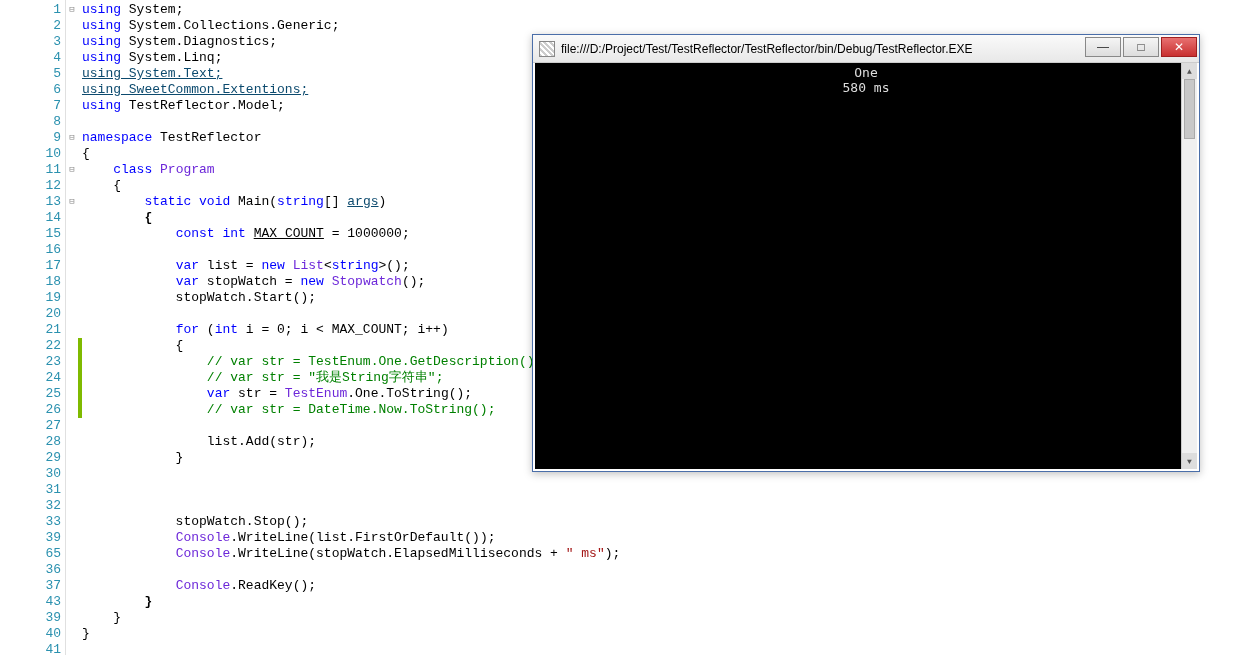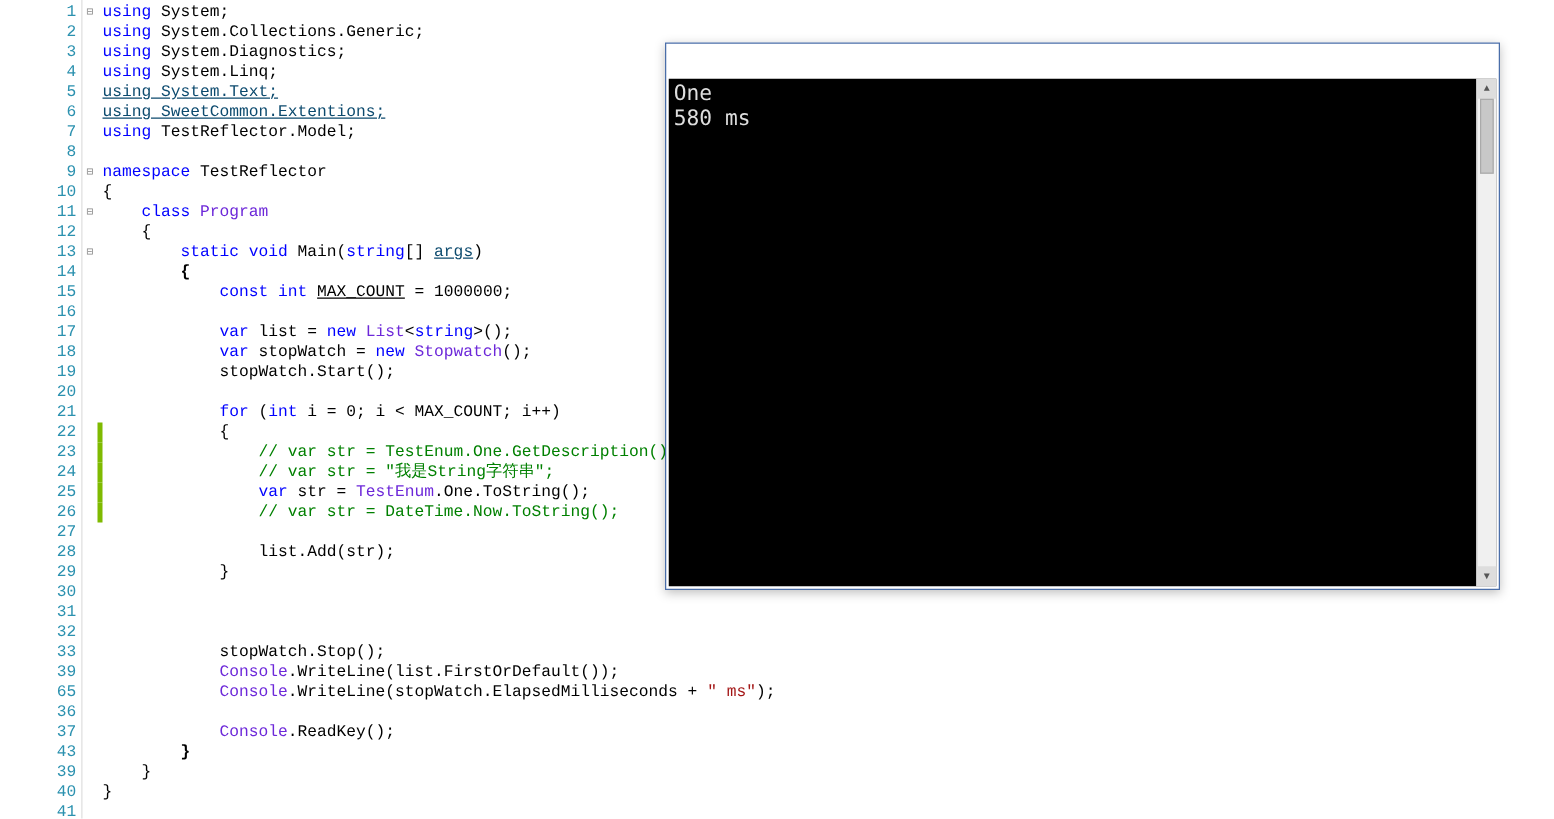--- a/index.html
+++ b/index.html
@@ -111,23 +111,24 @@
     background:linear-gradient(#e87070,#c83030);
     color:#fff;
     border-color:#a02020;
   }
   .console-body {
     position:absolute;
     top:28px;left:2px;right:2px;bottom:2px;
     background:#000;
     color:#ddd;
     font-family:"Lucida Console",Consolas,monospace;
-    font-size:17px;
+    font-size:13px;
     padding:2px 4px;
     white-space:pre;
+    text-align:center;
   }
   .console-scroll {
     position:absolute;
     top:28px;right:2px;bottom:2px;
     width:16px;
     background:#f0f0f0;
     border-left:1px solid #ccc;
   }
   .console-scroll .up,.console-scroll .down{
     height:16px;background:#ddd;
@@ -270,20 +271,29 @@
       <div></div>
       <div></div>
       <div></div>
       <div></div>
       <div></div>
     </div>
   <div class="code-col" id="codecol"><div class="line"><span class="kw">using</span> System<span class="pun">;</span></div><div class="line"><span class="kw">using</span> System.Collections.Generic<span class="pun">;</span></div><div class="line"><span class="kw">using</span> System.Diagnostics<span class="pun">;</span></div><div class="line"><span class="kw">using</span> System.Linq<span class="pun">;</span></div><div class="line"><span class="dim">using System.Text;</span></div><div class="line"><span class="dim">using SweetCommon.Extentions;</span></div><div class="line"><span class="kw">using</span> TestReflector.Model<span class="pun">;</span></div><div class="line"></div><div class="line"><span class="kw">namespace</span> TestReflector</div><div class="line">{</div><div class="line">    <span class="kw">class</span> <span class="typ">Program</span></div><div class="line">    {</div><div class="line">        <span class="kw">static</span> <span class="kw">void</span> Main(<span class="kw">string</span>[] <span class="dim">args</span>)</div><div class="line">        <b>{</b></div><div class="line">            <span class="kw">const</span> <span class="kw">int</span> <u>MAX_COUNT</u> = 1000000;</div><div class="line"></div><div class="line">            <span class="kw">var</span> list = <span class="kw">new</span> <span class="typ">List</span>&lt;<span class="kw">string</span>&gt;();</div><div class="line">            <span class="kw">var</span> stopWatch = <span class="kw">new</span> <span class="typ">Stopwatch</span>();</div><div class="line">            stopWatch.Start();</div><div class="line"></div><div class="line">            <span class="kw">for</span> (<span class="kw">int</span> i = 0; i &lt; MAX_COUNT; i++)</div><div class="line">            {</div><div class="line">                <span class="cmt">// var str = TestEnum.One.GetDescription();</span></div><div class="line">                <span class="cmt">// var str = "我是String字符串";</span></div><div class="line">                <span class="kw">var</span> str = <span class="typ">TestEnum</span>.One.ToString();</div><div class="line">                <span class="cmt">// var str = DateTime.Now.ToString();</span></div><div class="line"></div><div class="line">                list.Add(str);</div><div class="line">            }</div><div class="line"></div><div class="line"></div><div class="line"></div><div class="line">            stopWatch.Stop();</div><div class="line">            <span class="typ">Console</span>.WriteLine(list.FirstOrDefault());</div><div class="line">            <span class="typ">Console</span>.WriteLine(stopWatch.ElapsedMilliseconds + <span class="str">" ms"</span>);</div><div class="line"></div><div class="line">            <span class="typ">Console</span>.ReadKey();</div><div class="line">        <b>}</b></div><div class="line">    }</div><div class="line">}</div><div class="line"></div></div>
 </div>
 
 <div class="console-win">
+  <div class="titlebar">
+    <div class="titlebar-icon"></div>
+    <div class="title-text">file:///D:/Project/Test/TestReflector/TestReflector/bin/Debug/TestReflector.EXE</div>
+    <div class="win-btns">
+      <div class="win-btn">—</div>
+      <div class="win-btn">□</div>
+      <div class="win-btn close">✕</div>
+    </div>
+  </div>
   <div class="console-body" id="consoleBody">One
 580 ms</div>
   <div class="console-scroll">
     <div class="up">▲</div>
     <div class="thumb"></div>
     <div class="down">▼</div>
   </div>
 </div>
 
 </body></html>

